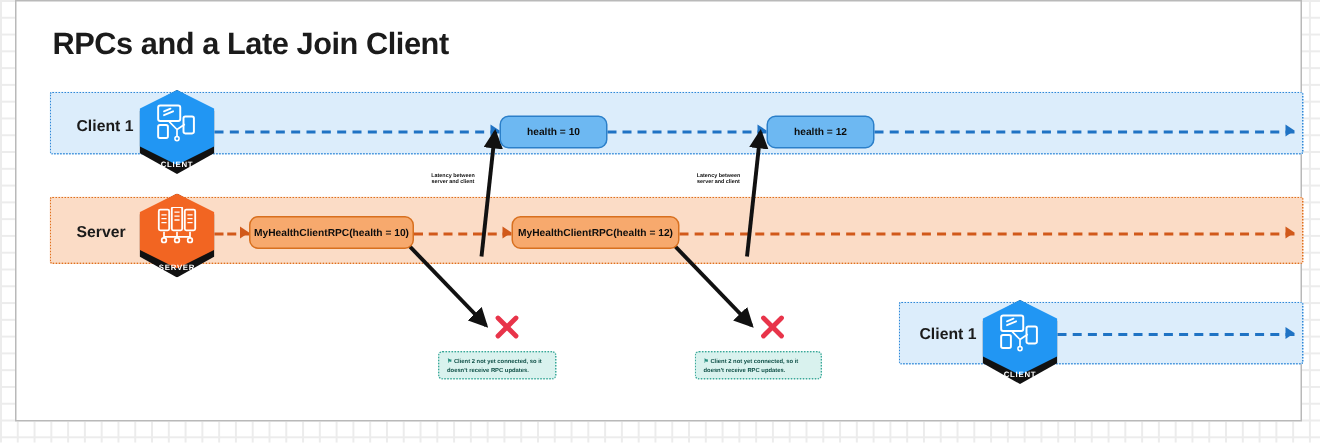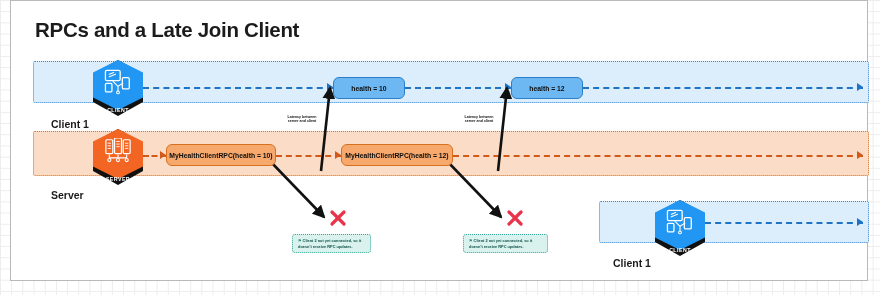--- a/index.html
+++ b/index.html
@@ -58,21 +58,20 @@
   .lane-server {
     background: #fbdcc6;
     border: 1.4px dotted #e0701d;
   }
   .lane-label {
     position: absolute;
     font-size: 10.5px;
     font-weight: bold;
     color: #1b1b1b;
     white-space: nowrap;
-    margin-top: 40px;
   }
   
   #lane-client1 { left: 22px; top: 60px; width: 836px; height: 42px; }
   #lane-server  { left: 22px; top: 130px; width: 836px; height: 45px; }
   #lane-client2 { left: 588px; top: 200px; width: 270px; height: 42px; }
 
   
   .flowline {
     position: absolute;
     height: 0;

